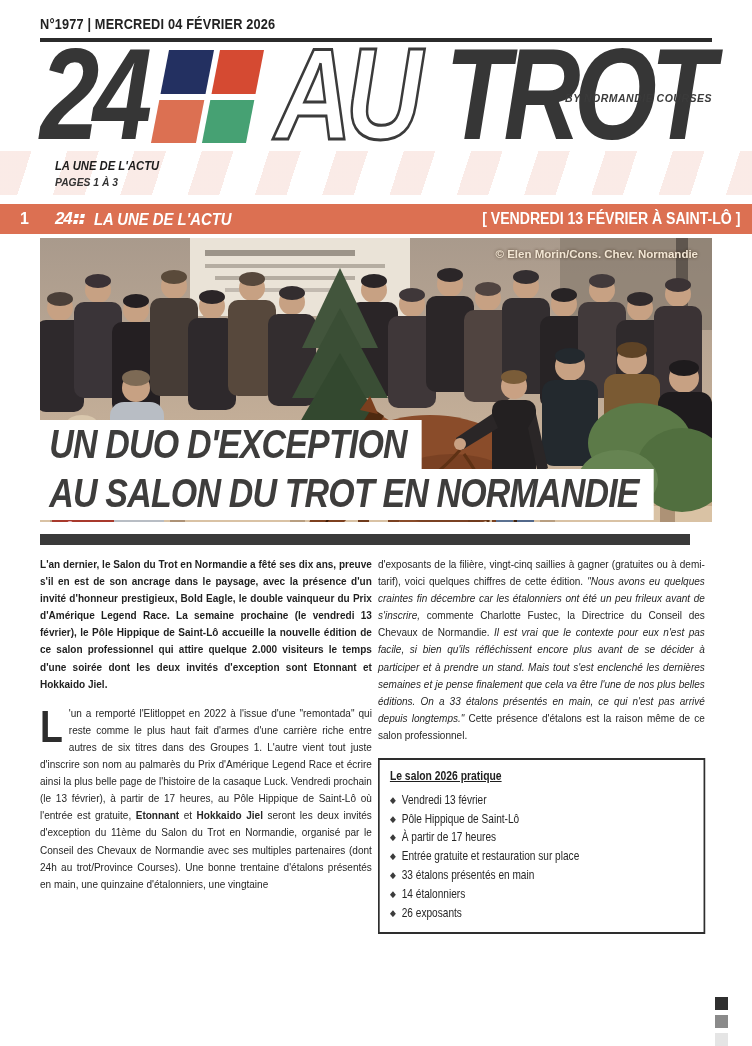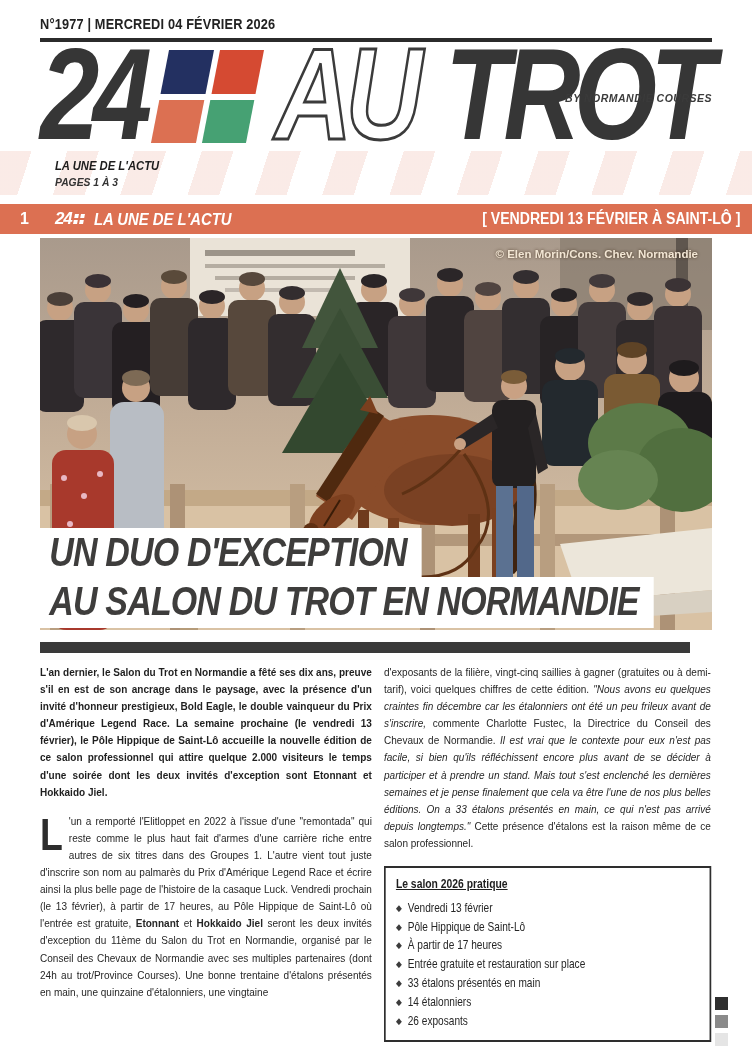--- a/index.html
+++ b/index.html
@@ -52,37 +52,37 @@
   .sb-24 { font-style:italic; font-weight:900; font-size:17px; letter-spacing:-1px; }
   .mini-h { display:grid; grid-template-columns:4px 4px; grid-template-rows:4px 4px;
             gap:2px; margin-left:2px; transform:skewX(-11deg); }
   .mini-h i { background:#fff; display:block; }
   .sb-title { margin-left:10px; font-style:italic; font-weight:700; font-size:16.5px;
               transform:scaleX(.9); transform-origin:0 50%; white-space:nowrap; }
   .sb-right { margin-left:auto; margin-right:12px; font-weight:700; font-size:16px;
               transform:scaleX(.88); transform-origin:100% 50%; white-space:nowrap; }
 
   
-  .photo { position:relative; margin:4px 40px 12px; width:672px; height:392px;
+  .photo { position:relative; margin:4px 40px 12px; width:672px; height:284px;
            overflow:hidden; background:#6d28d9; }
   .photo svg { position:absolute; inset:0; display:block; }
   .credit { position:absolute; top:10px; right:14px; font-size:11.5px; font-weight:600;
             color:#f2e6d4; text-shadow:0 0 3px rgba(60,40,20,.85); }
   .headline { position:absolute; left:0; bottom:2px; display:flex;
               flex-direction:column; align-items:flex-start; }
   .hl-line { transform:scaleX(.85); transform-origin:0 100%; margin-top:-1px; }
   .hl-text { display:inline-block; background:#fff; padding:4px 18px 5px 11px;
              font-style:italic; font-weight:900; font-size:40px; line-height:1.04;
              letter-spacing:-1px; color:#3e3d3c; white-space:nowrap; }
 
   
   .rule-head { margin:4px 40px 0; width:650px; height:11px; background:#3a3a3a; }
 
   
-  .columns { margin:11px 40px 0; display:flex; gap:12px; }
+  .columns { margin:11px 40px 0; display:flex; gap:6px; }
   .col-left  { width:332px; }
   .col-right { width:327px; }
   .col-inner { width:117.6%; transform:scaleX(.85); transform-origin:0 0;
                font-size:11.8px; line-height:1.45; color:#262626; }
   .para { text-align:justify; }
   .lead { font-weight:700; text-align:justify; margin-bottom:12px; color:#1f1f1f; }
   .dropcap { float:left; font-weight:900; font-size:44px; line-height:.8;
              padding:4px 7px 0 0; color:#2d2d2d; }
   .para b { font-weight:700; } .para i { font-style:italic; }
 

